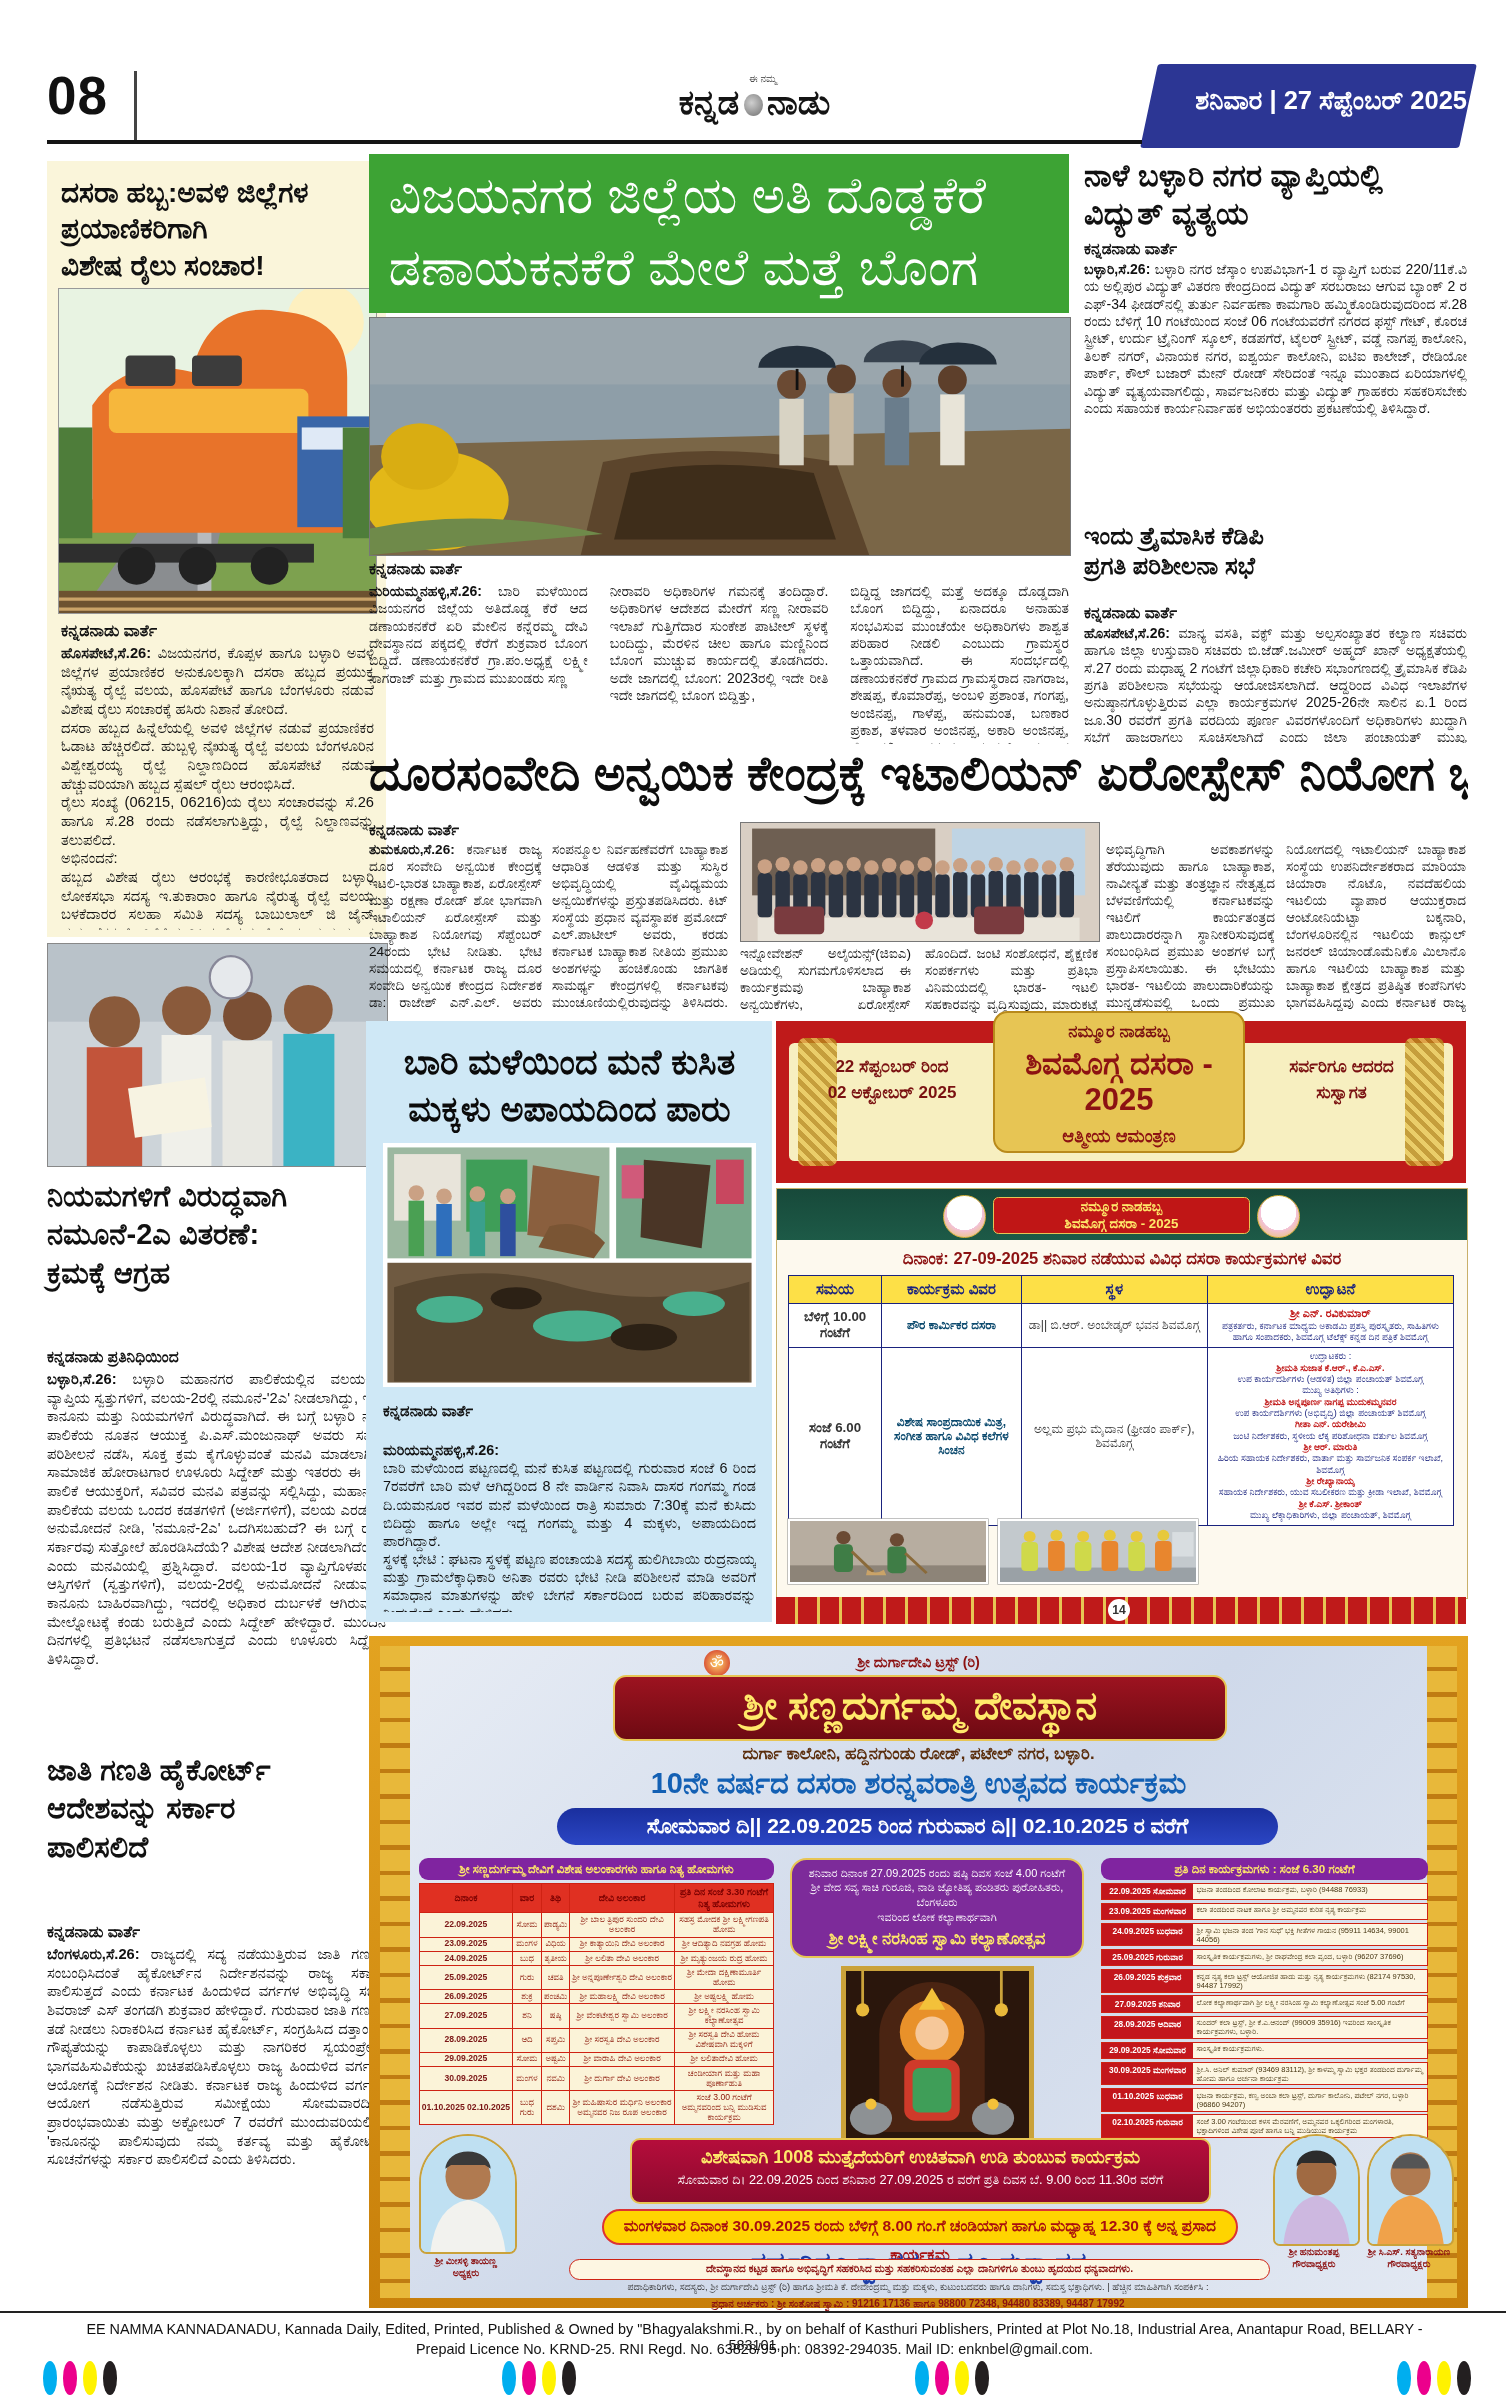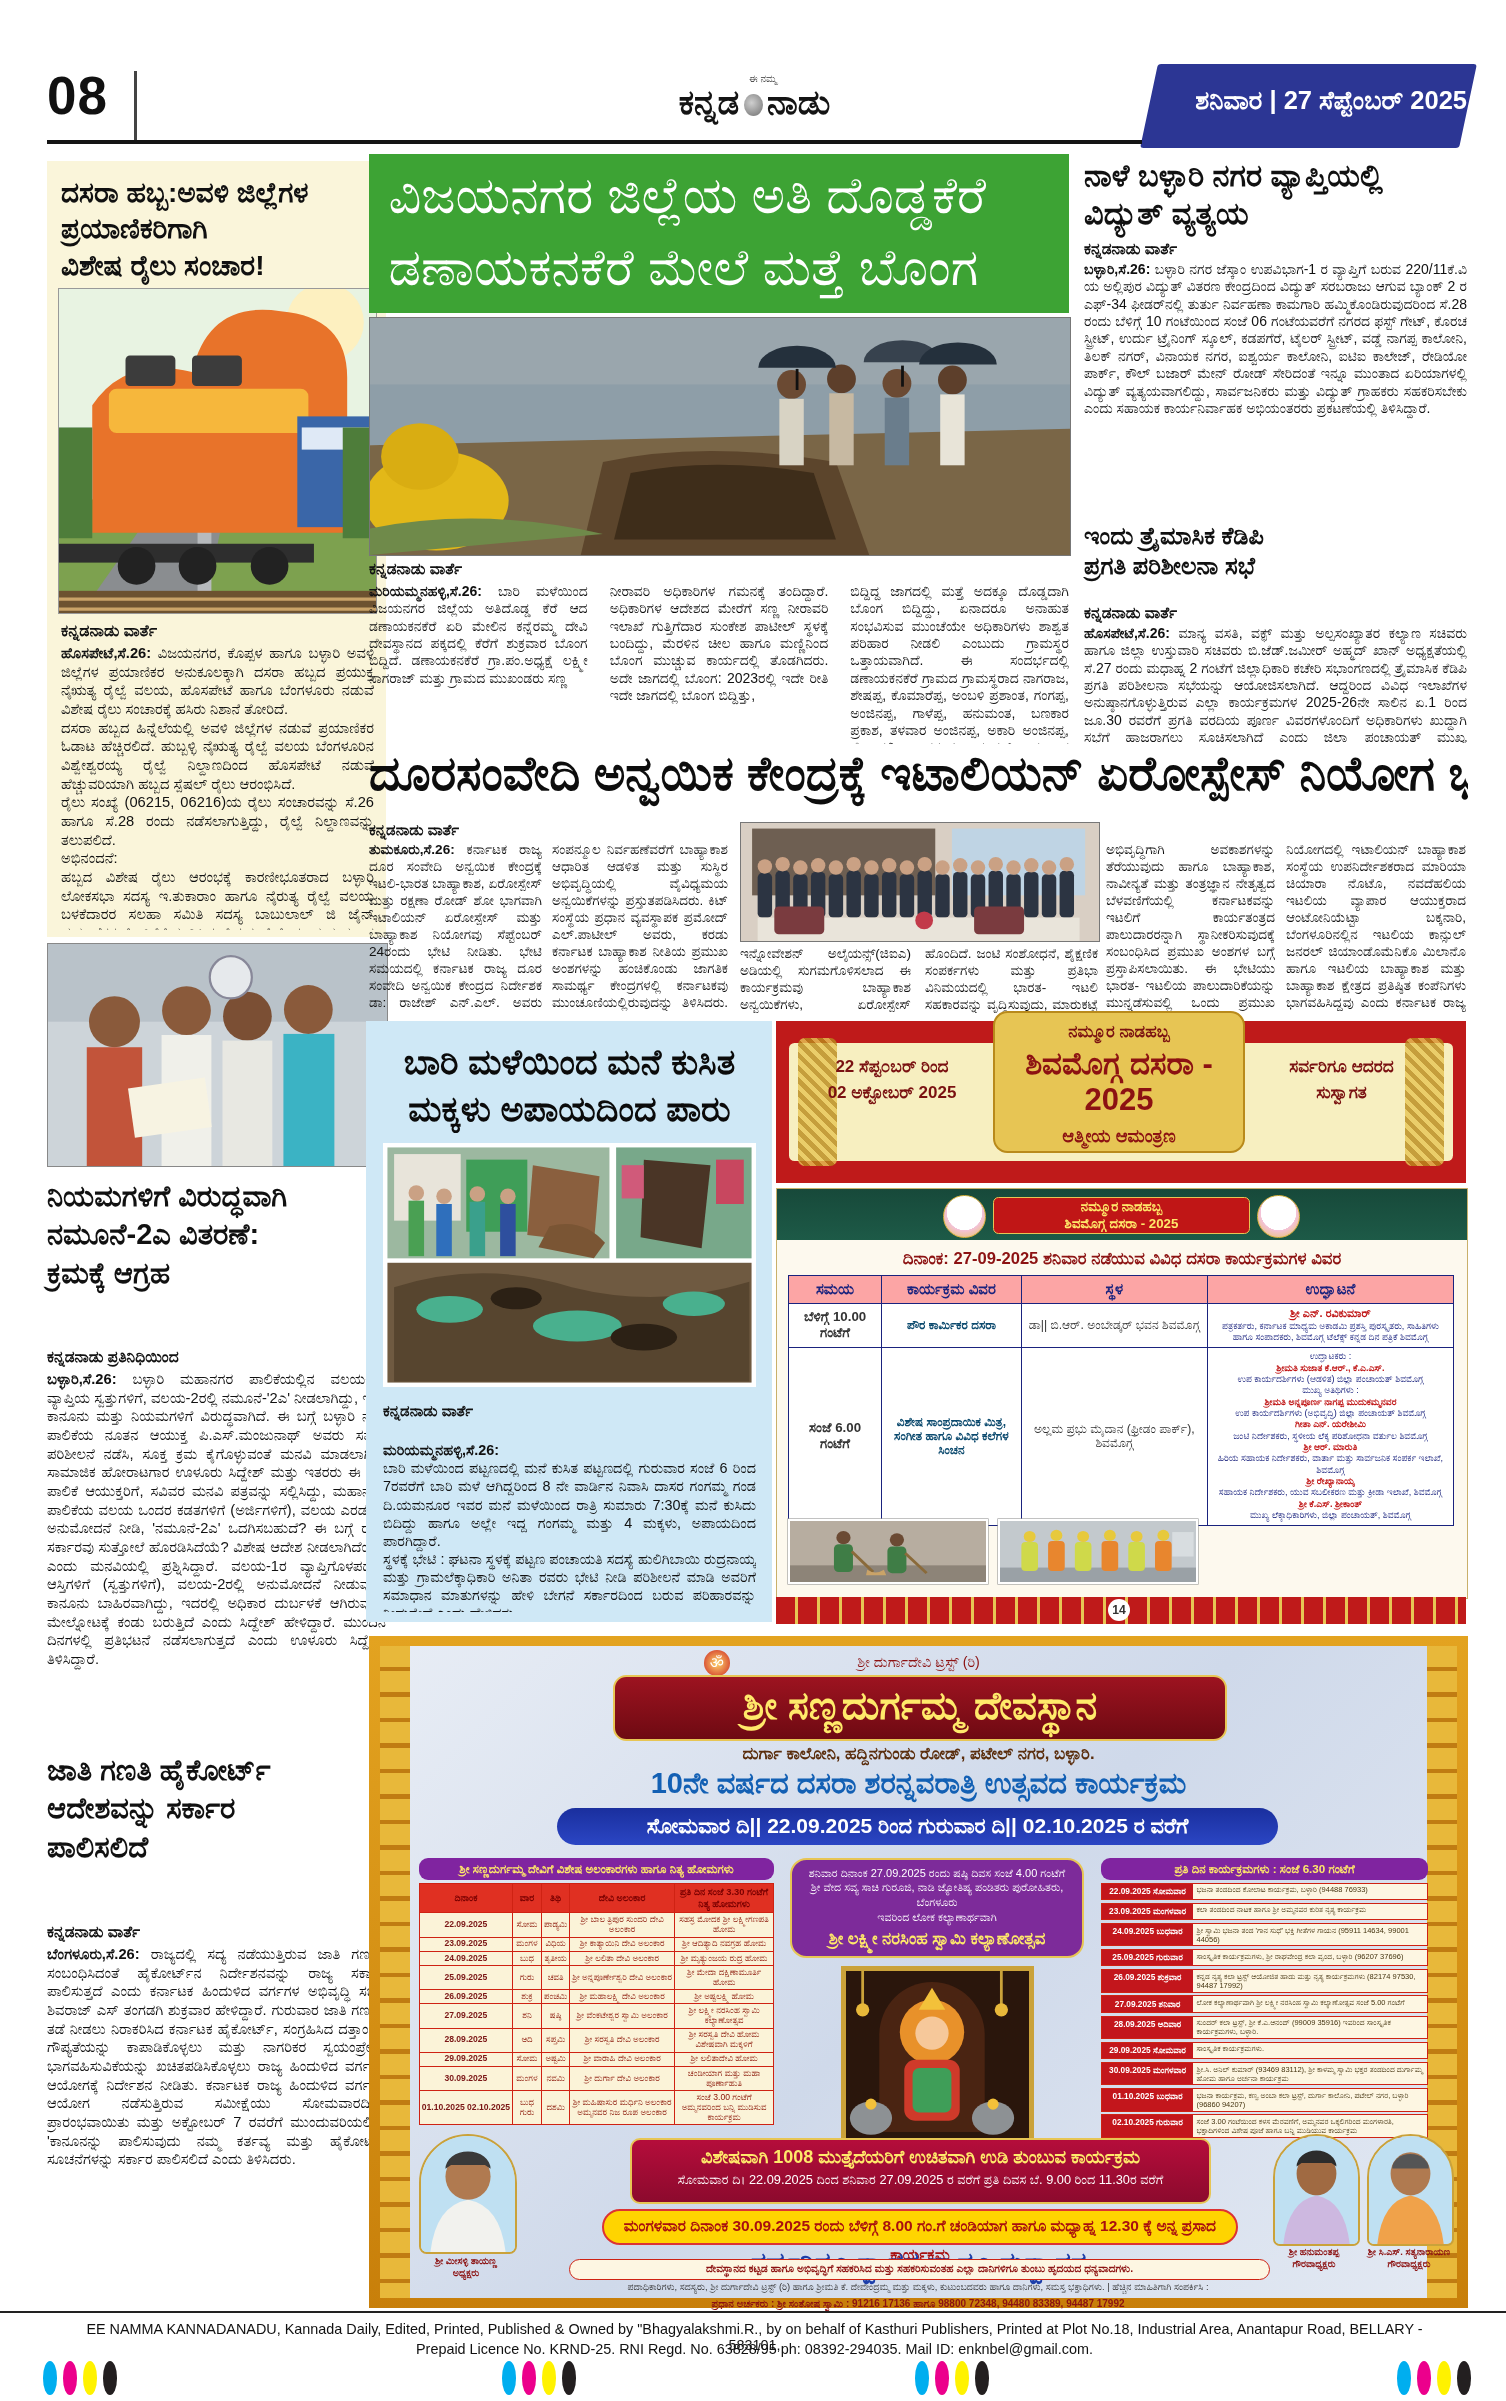--- a/index.html
+++ b/index.html
@@ -89,41 +89,41 @@
   #sd-right-note{position:absolute;left:488px;top:33px;width:155px;text-align:center;font-size:17px;font-weight:bold;color:#7a1111;line-height:1.5;}
   .scroll-orn{position:absolute;top:16.6px;width:39px;height:128px;background:repeating-linear-gradient(45deg,#e7c554 0 4.4px,#b98a1b 4.4px 9px);border-radius:6.7px;opacity:.8;}
 
   #sd-body{left:776px;top:1188px;width:690px;height:409px;background:#fdf9ee;border:1.7px solid #c9b06a;}
   #sd-green-bar{position:absolute;left:0;top:0;width:100%;height:51px;background:linear-gradient(#17493a,#1d5a47);}
   #sd-green-plate{position:absolute;left:216px;top:7.8px;width:255px;height:35px;background:#c01616;border:1.7px solid #e7c554;border-radius:5.5px;color:#ffe96a;text-align:center;font-weight:bold;font-size:13.3px;line-height:1.3;}
   .sd-logo{position:absolute;top:5.5px;width:41px;height:41px;border-radius:50%;background:radial-gradient(circle at 50% 40%,#fff 55%,#f3c2d8 56%,#e7c554);border:1.7px solid #d8b23c;}
   #sd-logo-l{left:166px;} #sd-logo-r{left:480px;}
   #sd-dateline{position:absolute;left:0;top:60px;width:100%;text-align:center;font-size:16.6px;font-weight:bold;color:#8c1212;}
   #sd-table{position:absolute;left:11px;top:86px;width:666px;border-collapse:collapse;}
-  #sd-table th{background:#fca5a5;color:#1a237e;font-size:15px;font-weight:bold;border:1.7px solid #1a237e;padding:4.4px 2.2px;}
+  #sd-table th{background:#fde047;color:#1a237e;font-size:15px;font-weight:bold;border:1.7px solid #1a237e;padding:4.4px 2.2px;}
   #sd-table td{border:1.7px solid #1a237e;background:#ffffff;vertical-align:middle;text-align:center;padding:3.3px;}
   .sd-time{font-size:13.3px;font-weight:bold;color:#333;width:14%;}
   .sd-prog{font-size:12px;font-weight:bold;color:#0c4a6e;width:21%;}
   .sd-venue{font-size:12.2px;color:#333;width:28%;}
   .sd-guest{font-size:9.1px;line-height:1.25;width:37%;}
   .sd-guest div{text-align:center;}
   .c-r{color:#c01616;font-weight:bold;}
   .c-b{color:#1a237e;}
   #sd-photos{position:absolute;left:11px;top:330px;width:410px;height:65px;display:flex;gap:10px;}
   .sd-ph{flex:1;border:2.2px solid #fff;box-shadow:0 0 0 0.6px #999;}
   #sd-redline{left:776px;top:1597px;width:690px;height:27px;background:#bf1a1a;
     background-image:repeating-linear-gradient(90deg,transparent 0 19px,#e7c554 19px 22px);}
   #sd-page-circle{left:1108px;top:1599px;width:22px;height:22px;background:#fff;border-radius:50%;text-align:center;font-size:12.2px;font-weight:bold;line-height:22px;color:#333;}
 
   
   #temple{left:369px;top:1636px;width:1099px;height:672px;background:linear-gradient(#e3a320,#c87f0a);padding:0;}
   #temple-inner{position:absolute;left:11px;top:10px;width:1077px;height:652px;background:linear-gradient(135deg,#e8edf5 0%,#cfd9ea 50%,#e3e9f3 100%);}
   .pillar{position:absolute;top:0;width:30px;height:652px;background:repeating-linear-gradient(#e8b83a 0 21px,#c07c12 21px 25.5px);}
   #pillar-l{left:0;} #pillar-r{right:0;}
-  #temple-trust{position:absolute;left:0;top:7.8px;width:100%;text-align:center;font-size:14.4px;font-weight:normal;color:#8c1212;}
+  #temple-trust{position:absolute;left:0;top:7.8px;width:100%;text-align:center;font-size:14.4px;font-weight:bold;color:#8c1212;}
   #temple-om{position:absolute;left:324px;top:4.4px;width:25.5px;height:25.5px;border-radius:50%;background:radial-gradient(#ffd86b,#c22);color:#fff;font-size:15.5px;text-align:center;line-height:25.5px;}
   #temple-banner{position:absolute;left:233px;top:29px;width:610px;height:62px;background:linear-gradient(#9d1320,#6e0a12);border:2.8px solid #e7c554;border-radius:13.3px;text-align:center;}
   #temple-banner span{font-size:39px;font-weight:bold;color:#ffe96a;line-height:58px;}
   #temple-addr{position:absolute;left:0;top:98px;width:100%;text-align:center;font-size:16.6px;font-weight:bold;color:#5a2d0c;}
   #temple-sub{position:absolute;left:0;top:121px;width:100%;text-align:center;font-size:29px;font-weight:bold;color:#1360b4;}
   #temple-dateband{position:absolute;left:177px;top:162px;width:721px;height:37px;background:linear-gradient(#1a2f9e,#2b46c4);border-radius:22px;text-align:center;color:#fff;font-size:21px;font-weight:bold;line-height:35px;}
 
   #t-left{position:absolute;left:39px;top:212px;width:355px;}
   .purp-head{background:#8024a0;color:#ffe96a;font-size:11.6px;font-weight:bold;text-align:center;border-radius:9px;padding:3.9px 3.3px;}
   #t-left table{width:100%;border-collapse:collapse;margin-top:3.3px;}

